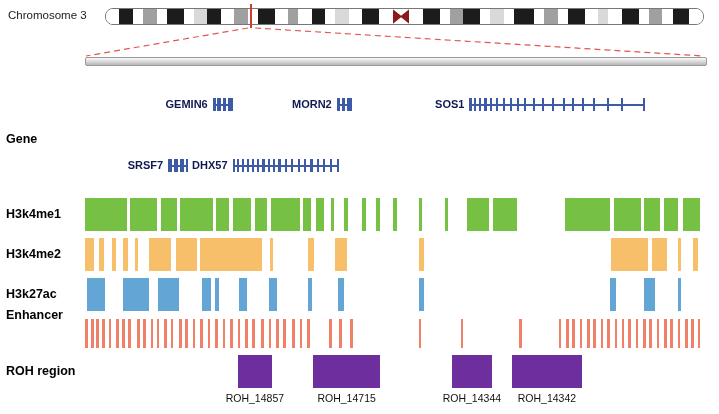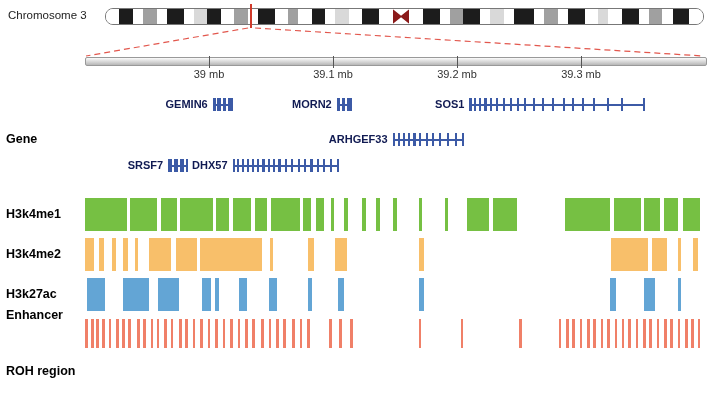--- a/index.html
+++ b/index.html
@@ -98,30 +98,20 @@
       <div class="band" style="flex-grow: 2; background: rgb(255, 255, 255);"></div>
     </div>
   <div class="ideo-marker" style="left: 250.071px;"></div>
 
   <svg class="zoom-svg">
     <line x1="248.071" y1="1" x2="86" y2="29"></line>
     <line x1="255.071" y1="1" x2="703" y2="29"></line>
   </svg>
 
   <div class="ruler-bar"></div>
-  <div class="ruler-layer">
-      <div class="ruler-tick" style="left: 209px;"></div>
-      <div class="ruler-label" style="left: 209px;">39 mb</div>
-      <div class="ruler-tick" style="left: 333px;"></div>
-      <div class="ruler-label" style="left: 333px;">39.1 mb</div>
-      <div class="ruler-tick" style="left: 457px;"></div>
-      <div class="ruler-label" style="left: 457px;">39.2 mb</div>
-      <div class="ruler-tick" style="left: 581px;"></div>
-      <div class="ruler-label" style="left: 581px;">39.3 mb</div>
-    </div>
 
   <div class="side-label lbl-gene">Gene</div>
   <div class="gene-row gene-row-1">
       <div class="gene" style="left: 212.72px; width: 19.84px;">
         <div class="gene-line"></div>
         <div class="exon" style="left: 0%; width: 2.976px;"></div>
         <div class="exon" style="left: 22%; width: 3.968px;"></div>
         <div class="exon" style="left: 50%; width: 3.5712px;"></div>
         <div class="exon" style="left: 78%; width: 4.3648px;"></div>
       </div>
@@ -150,38 +140,20 @@
         <div class="exon" style="left: 47%; width: 2.28904px;"></div>
         <div class="exon" style="left: 53%; width: 2.28904px;"></div>
         <div class="exon" style="left: 58%; width: 2.28904px;"></div>
         <div class="exon" style="left: 64%; width: 2.28904px;"></div>
         <div class="exon" style="left: 70%; width: 2.28904px;"></div>
         <div class="exon" style="left: 78%; width: 2.28904px;"></div>
         <div class="exon" style="left: 86%; width: 2.28904px;"></div>
         <div class="exon" style="left: 98.5%; width: 2.6412px;"></div>
       </div>
       <div class="gene-label" style="right: 254.6px; text-align: right;">SOS1</div>
-    </div>
-  <div class="gene-row gene-row-2">
-      <div class="gene" style="left: 392.52px; width: 71.92px;">
-        <div class="gene-line"></div>
-        <div class="exon" style="left: 0%; width: 2.1576px;"></div>
-        <div class="exon" style="left: 7%; width: 2.1576px;"></div>
-        <div class="exon" style="left: 14%; width: 2.1576px;"></div>
-        <div class="exon" style="left: 21%; width: 2.1576px;"></div>
-        <div class="exon" style="left: 29%; width: 2.1576px;"></div>
-        <div class="exon" style="left: 37%; width: 2.1576px;"></div>
-        <div class="exon" style="left: 46%; width: 2.1576px;"></div>
-        <div class="exon" style="left: 55%; width: 2.1576px;"></div>
-        <div class="exon" style="left: 65%; width: 2.1576px;"></div>
-        <div class="exon" style="left: 76%; width: 2.1576px;"></div>
-        <div class="exon" style="left: 87%; width: 2.1576px;"></div>
-        <div class="exon" style="left: 97%; width: 2.1576px;"></div>
-      </div>
-      <div class="gene-label" style="right: 331.48px;">ARHGEF33</div>
     </div>
   <div class="gene-row gene-row-3">
       <div class="gene" style="left: 168.08px; width: 19.84px;">
         <div class="gene-line"></div>
         <div class="exon" style="left: 0%; width: 3.5712px;"></div>
         <div class="exon" style="left: 28%; width: 4.3648px;"></div>
         <div class="exon" style="left: 60%; width: 3.5712px;"></div>
         <div class="exon" style="left: 88%; width: 2.3808px;"></div>
       </div>
       <div class="gene-label" style="right: 555.92px;">SRSF7</div>
@@ -332,14 +304,24 @@
       <div class="block tick-block" style="left: 571.68px; width: 2.5px; background: rgb(240, 128, 104);"></div>
       <div class="block tick-block" style="left: 579.12px; width: 2.5px; background: rgb(240, 128, 104);"></div>
       <div class="block tick-block" style="left: 585.32px; width: 2.5px; background: rgb(240, 128, 104);"></div>
       <div class="block tick-block" style="left: 592.76px; width: 2.5px; background: rgb(240, 128, 104);"></div>
       <div class="block tick-block" style="left: 600.2px; width: 2.5px; background: rgb(240, 128, 104);"></div>
       <div class="block tick-block" style="left: 606.4px; width: 2.5px; background: rgb(240, 128, 104);"></div>
       <div class="block tick-block" style="left: 612.6px; width: 2.5px; background: rgb(240, 128, 104);"></div>
     </div>
 
   <div class="side-label lbl-roh">ROH region</div>
+  <div class="track trk-roh">
+      <div class="block" style="left: 152.52px; width: 34.72px; background: rgb(109, 46, 158);"></div>
+      <div class="roh-label" style="left: 169.88px;">ROH_14857</div>
+      <div class="block" style="left: 228.16px; width: 66.96px; background: rgb(109, 46, 158);"></div>
+      <div class="roh-label" style="left: 261.64px;">ROH_14715</div>
+      <div class="block" style="left: 367.04px; width: 39.68px; background: rgb(109, 46, 158);"></div>
+      <div class="roh-label" style="left: 386.88px;">ROH_14344</div>
+      <div class="block" style="left: 426.56px; width: 70.68px; background: rgb(109, 46, 158);"></div>
+      <div class="roh-label" style="left: 461.9px;">ROH_14342</div>
+    </div>
 
 </div>
 
 </body></html>

